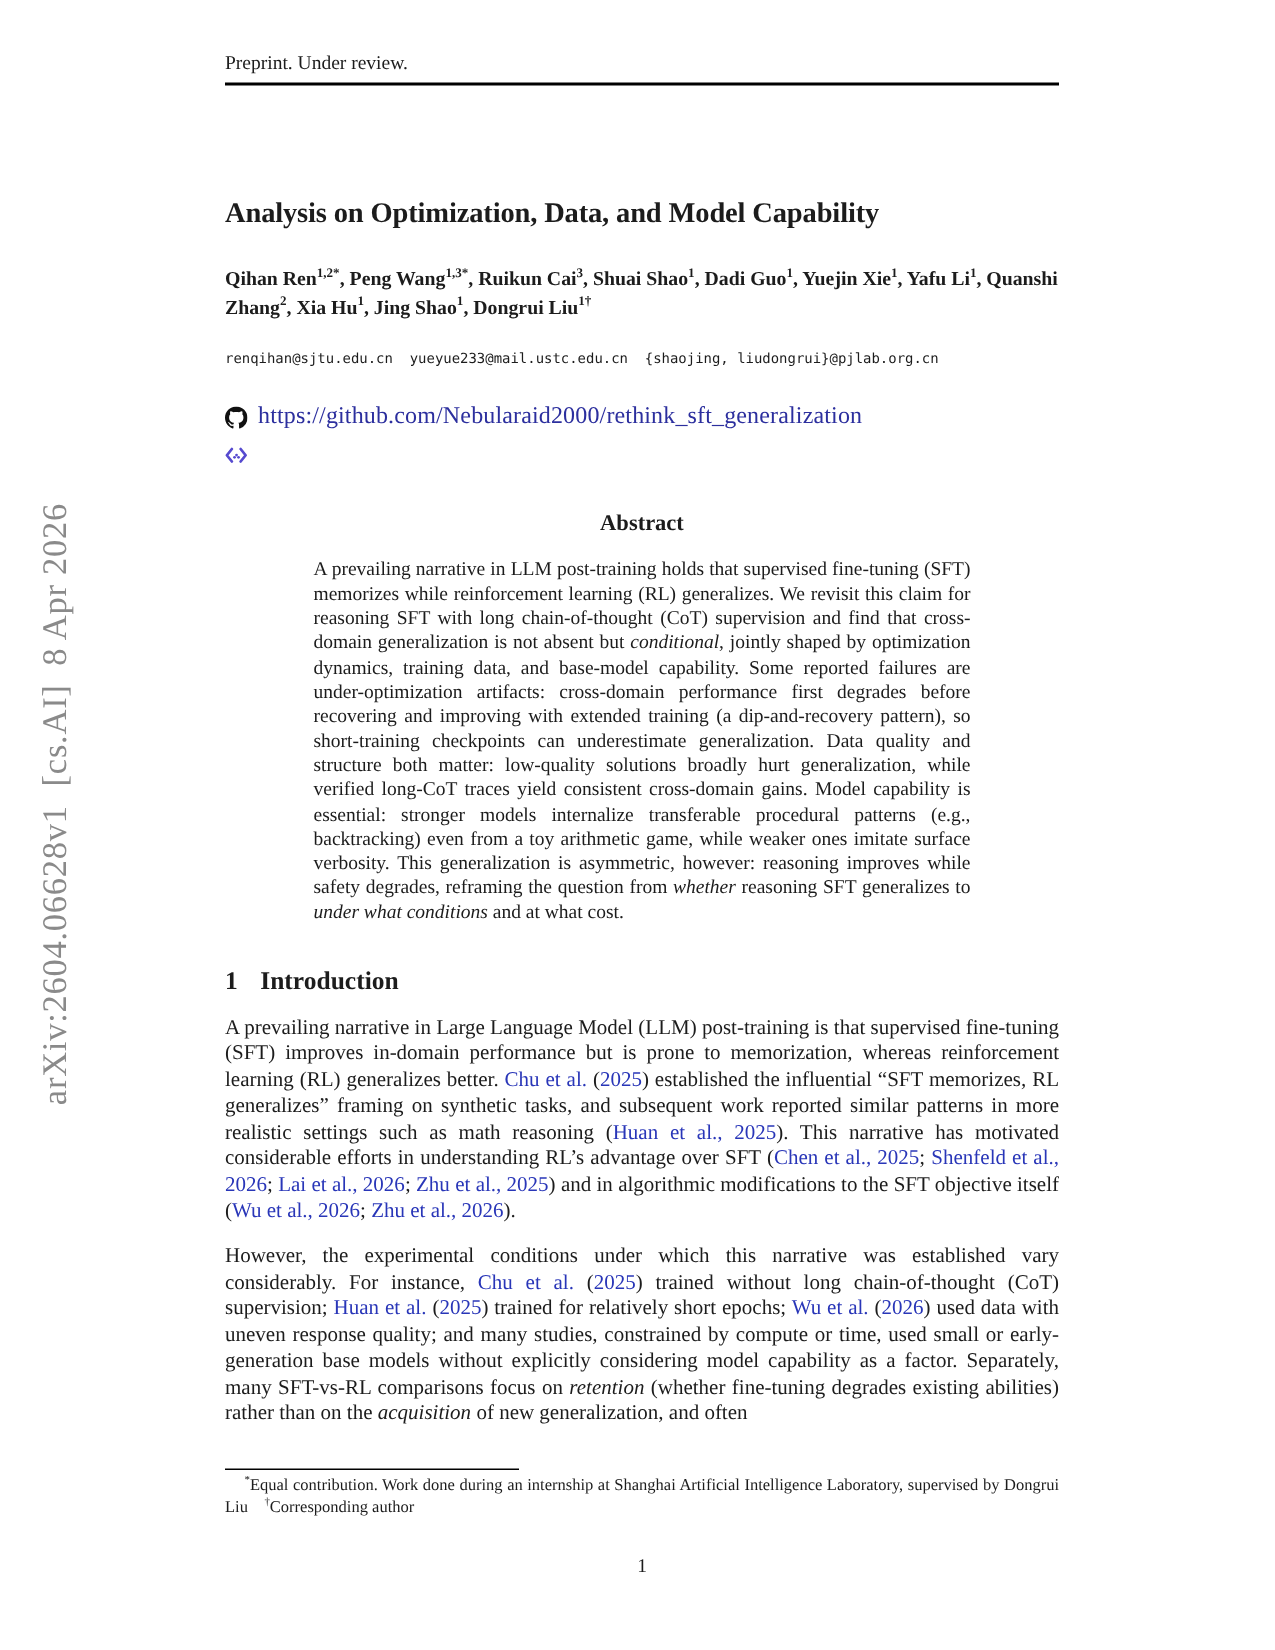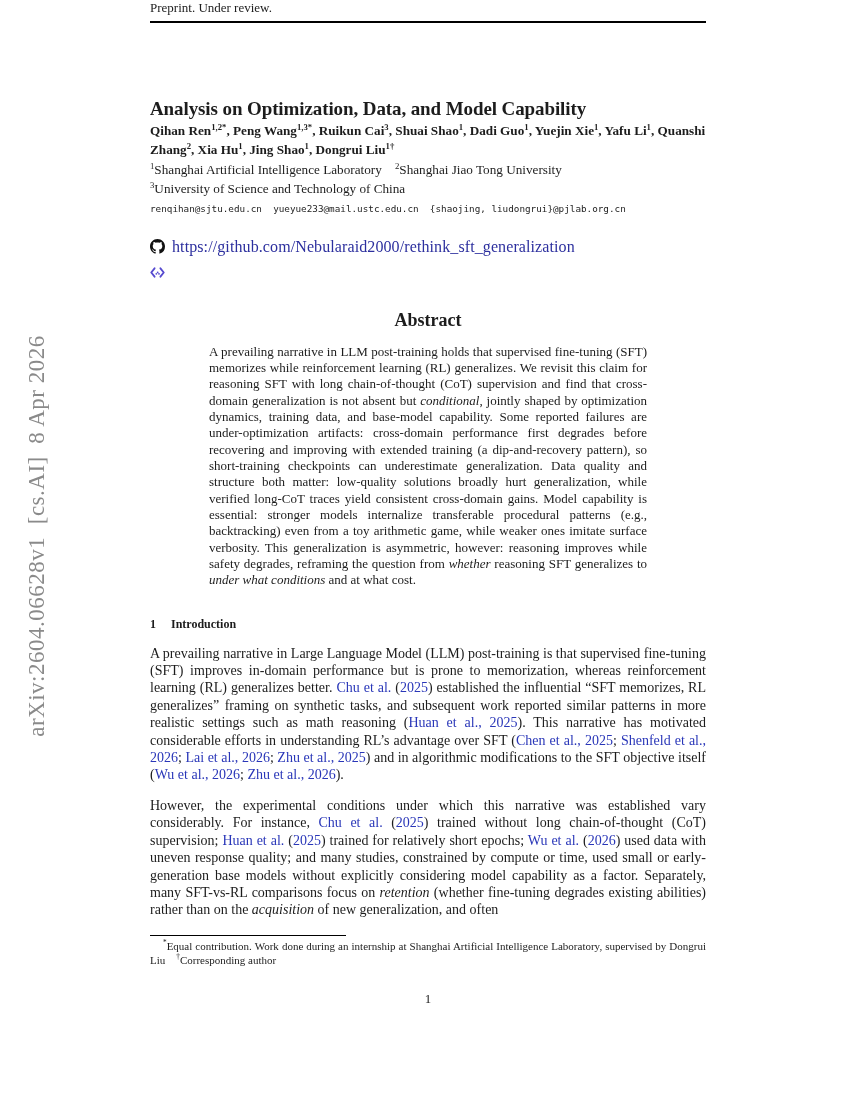--- a/index.html
+++ b/index.html
@@ -11,64 +11,64 @@
   .sheet{position:relative;width:850px;height:1100px;background:#fff;}
 
   
   .watermark{
     position:absolute;left:24px;top:782px;width:492px;
     transform:rotate(-90deg);transform-origin:0 0;
     font-size:23px;color:var(--watermark,#8a8a8a);
     white-space:pre;letter-spacing:0.5px;text-align:center;
   }
 
-  .content{width:556px;margin-left:150px;}
+  .content{width:556px;margin-left:150px;padding-top:34px;}
 
   .preprint-note{font-size:13px;margin-bottom:5px;}
   .header-rule{border:0;border-top:2px solid #000;margin:0 0 0 0;}
 
   .title{
     font-size:19px;line-height:1.34;font-weight:bold;
     margin:48px 0 0 0;letter-spacing:-0.1px;
   }
 
-  .authors{font-size:13.2px;font-weight:bold;line-height:1.42;}
+  .authors{font-size:13.2px;font-weight:bold;line-height:1.42;margin-top:21px;}
   .authors sup,.affiliations sup,.footnote .seg-sup{font-size:0.66em;vertical-align:super;line-height:0;}
   .affiliations{font-size:13.2px;line-height:1.42;margin-top:2px;}
   .emails{
     font-family:"DejaVu Sans Mono","Liberation Mono",monospace;
-    font-size:9.3px;margin-top:4px;white-space:pre;
+    font-size:9.3px;margin-top:20px;white-space:pre;
   }
 
   .links{margin-top:24px;}
   .link-row{display:flex;align-items:center;margin-bottom:9px;}
   .link-icon{width:15px;height:15px;margin-right:7px;flex:0 0 auto;display:inline-flex;}
   .link-icon svg{width:15px;height:15px;}
   .url{font-size:16px;color:var(--link,#2c2f9e);text-decoration:none;letter-spacing:0.1px;}
 
   .abstract{margin-top:30px;}
-  .abstract-heading{text-align:center;font-weight:bold;font-size:18px;margin-bottom:13px;}
+  .abstract-heading{text-align:center;font-weight:bold;font-size:15px;margin-bottom:13px;}
   .abstract-body{
     margin:12px;padding:0 47px;text-align:justify;
     font-size:13px;line-height:1.255;
   }
 
-  .section-heading{font-size:12px;font-weight:bold;margin:28px 0 0 0;}
+  .section-heading{font-size:17px;font-weight:bold;margin:28px 0 0 0;}
   .sec-num{margin-right:15px;}
 
   .body-par{
     margin:13px 0 0 0;text-align:justify;
     font-size:14px;line-height:1.245;
   }
 
   .seg-italic{font-style:italic;}
   .seg-cite{color:var(--cite,#2936b8);cursor:pointer;}
   .seg-plain{}
 
-  .footnote-block{margin-top:16px;}
+  .footnote-block{margin-top:28px;}
   .footnote-rule{border:0;border-top:1px solid #000;width:196px;margin:0;}
   .footnote{
     margin:3px 0 0 0;font-size:11px;line-height:1.3;text-align:justify;
     text-indent:13px;
   }
   .page-number{text-align:center;font-size:13px;margin-top:24px;}
 </style>
 </head>
 <body>
 
@@ -78,24 +78,20 @@
 
   <div class="content">
 
     <div class="preprint-note">Preprint. Under review.</div>
     <hr class="header-rule">
 
     <h1 class="title"><br><span>Analysis on Optimization, Data, and Model Capability</span></h1>
 
     <div class="authors"><span>Qihan Ren<sup>1,2*</sup></span>, <span>Peng Wang<sup>1,3*</sup></span>, <span>Ruikun Cai<sup>3</sup></span>, <span>Shuai Shao<sup>1</sup></span>, <span>Dadi Guo<sup>1</sup></span>, <span>Yuejin Xie<sup>1</sup></span>, <span>Yafu Li<sup>1</sup></span>, <span>Quanshi Zhang<sup>2</sup></span>, <span>Xia Hu<sup>1</sup></span>, <span>Jing Shao<sup>1</sup></span>, <span>Dongrui Liu<sup>1†</sup></span></div>
 
-    <div class="affiliations">
-        <div><sup>1</sup>Shanghai Artificial Intelligence Laboratory <sup>2</sup>Shanghai Jiao Tong University</div>
-        <div><sup>3</sup>University of Science and Technology of China</div>
-      </div>
 
     <div class="emails">renqihan@sjtu.edu.cn  yueyue233@mail.ustc.edu.cn  {shaojing, liudongrui}@pjlab.org.cn</div>
 
     <div class="links">
       <div class="link-row">
         <span class="link-icon">
           <svg viewBox="0 0 16 16" aria-hidden="true">
               <path fill="#111111" d="M8 0C3.58 0 0 3.58 0 8c0 3.54 2.29 6.53 5.47 7.59.4.07.55-.17.55-.38 0-.19-.01-.82-.01-1.49-2.01.37-2.53-.49-2.69-.94-.09-.23-.48-.94-.82-1.13-.28-.15-.68-.52-.01-.53.63-.01 1.08.58 1.23.82.72 1.21 1.87.87 2.33.66.07-.52.28-.87.51-1.07-1.78-.2-3.64-.89-3.64-3.95 0-.87.31-1.59.82-2.15-.08-.2-.36-1.02.08-2.12 0 0 .67-.21 2.2.82.64-.18 1.32-.27 2-.27s1.36.09 2 .27c1.53-1.04 2.2-.82 2.2-.82.44 1.1.16 1.92.08 2.12.51.56.82 1.27.82 2.15 0 3.07-1.87 3.75-3.65 3.95.29.25.54.73.54 1.48 0 1.07-.01 1.93-.01 2.2 0 .21.15.46.55.38A8.01 8.01 0 0 0 16 8c0-4.42-3.58-8-8-8z"></path>
             </svg>
         </span>

